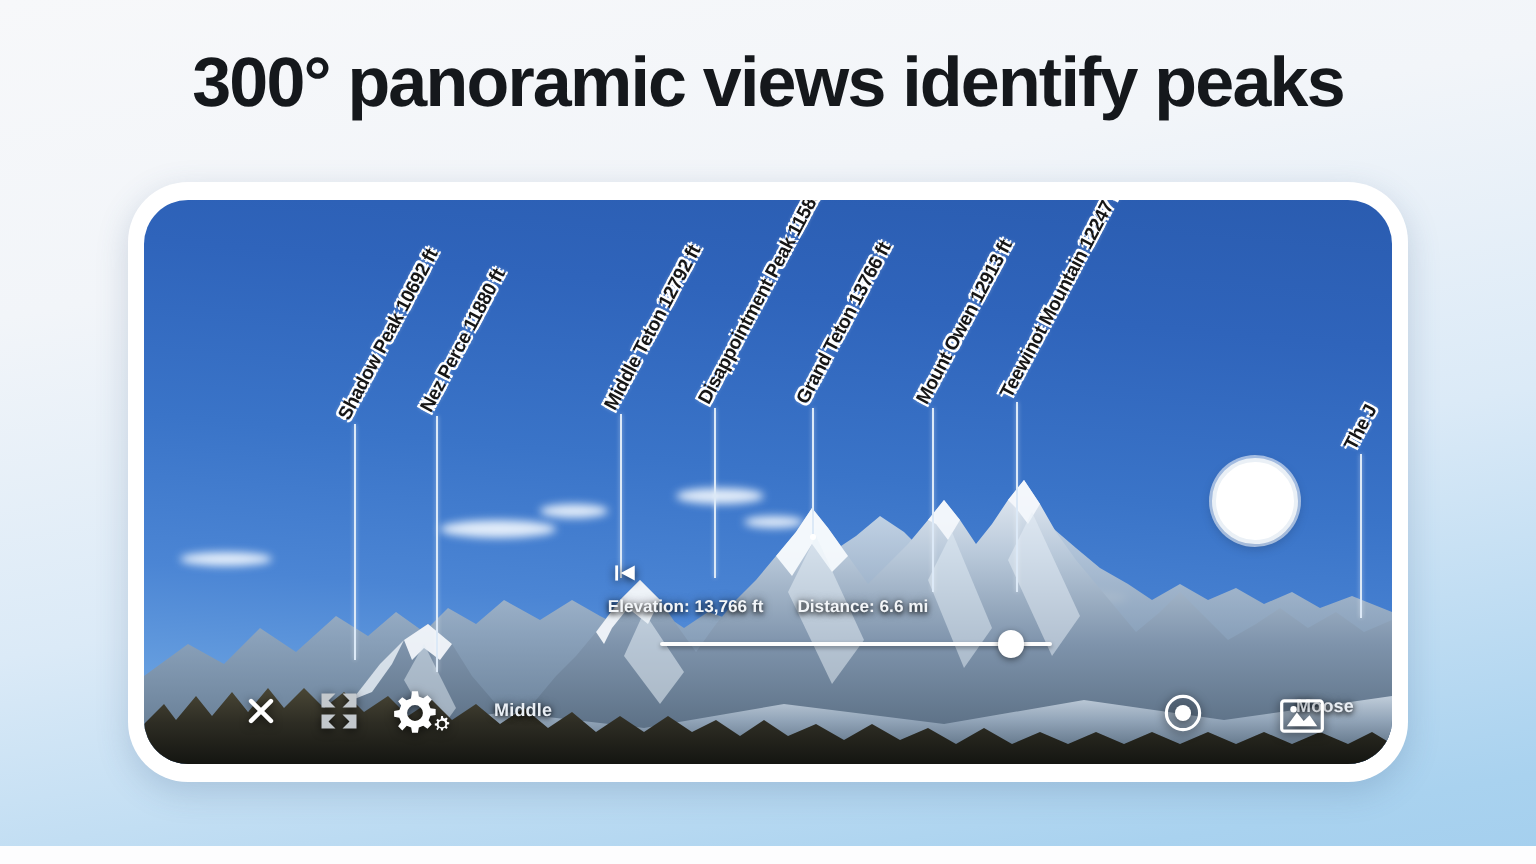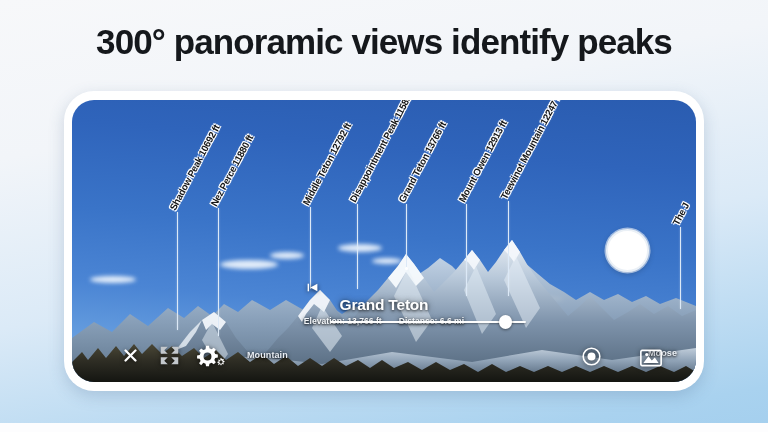--- a/index.html
+++ b/index.html
@@ -202,30 +202,29 @@
     <div class="peak" style="left:436px;top:101px;">
       <div class="line" style="height:95px;"></div>
       <div class="txt">Teewinot Mountain 12247 ft</div>
     </div>
     <div class="peak" style="left:608px;top:127px;">
       <div class="line" style="height:82px;"></div>
       <div class="txt">The J</div>
     </div>
 
     <div class="info">
-      <div class="name">Grand Teton</div>
       <div class="sub">
         <span>Elevation: 13,766 ft</span>
         <span>Distance: 6.6 mi</span>
       </div>
     </div>
 
     <div class="shutter"></div>
 
-    <div class="terrain-label" style="left:175px;top:250px;">Mountain</div>
+    <div class="terrain-label" style="left:175px;top:250px;">Middle</div>
     <div class="terrain-label" style="left:576px;top:248px;">Moose</div>
 
     <div class="skip-icon">
       <svg width="13" height="13" viewBox="0 0 24 24" fill="#ffffff">
         <rect x="3" y="5" width="2.6" height="14"></rect>
         <path d="M21 5 L21 19 L8 12 Z"></path>
       </svg>
     </div>
 
     <div class="toolbar">

